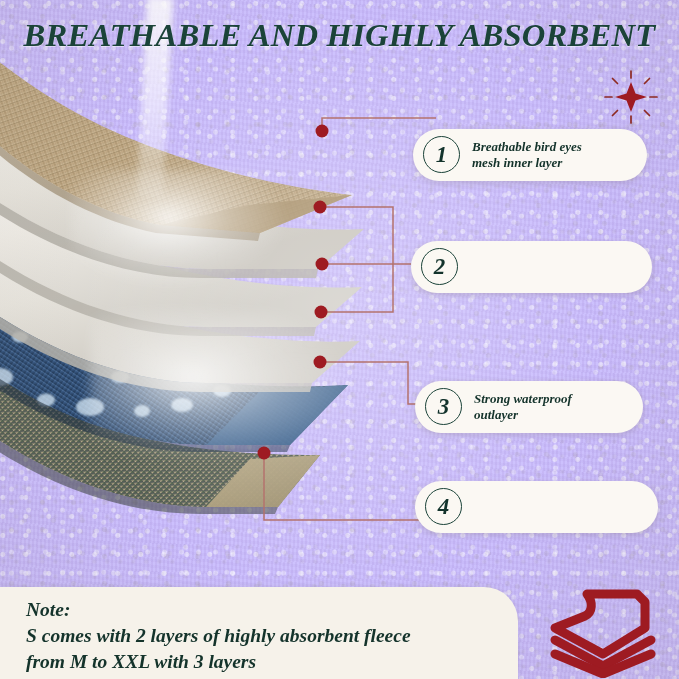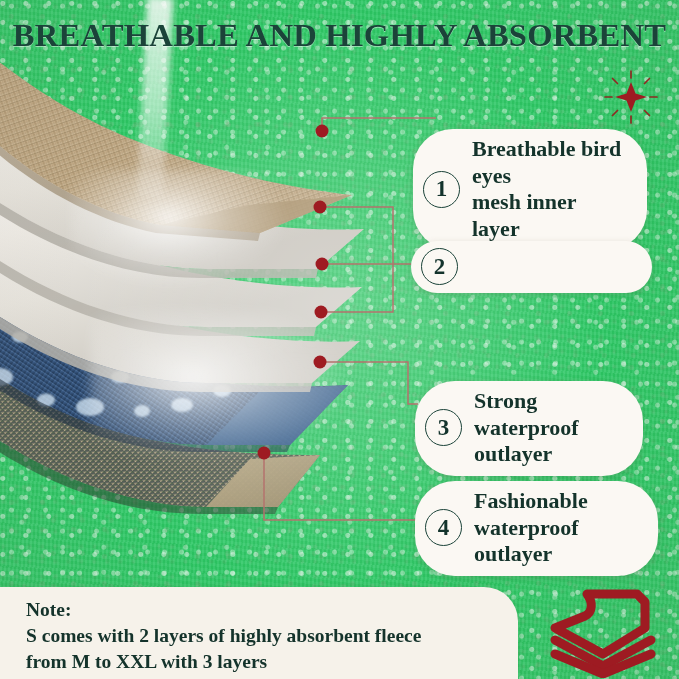--- a/index.html
+++ b/index.html
@@ -4,21 +4,22 @@
 <style>
   html,body{margin:0;padding:0;}
   body{
     width:679px;height:679px;
     font-family:"Liberation Serif", serif;
     background:#e6dfd2;
     overflow:hidden;
   }
   #stage{
     position:relative;width:679px;height:679px;overflow:hidden;
-    background:#22c55e;
+    background:#c4b5fd;
+    font-style:italic;
   }
   
   .tex{position:absolute;inset:0;pointer-events:none;}
   .tex.t1{
     background-image:
       radial-gradient(circle at 12% 18%, rgba(255,255,255,.55) 0 2px, transparent 3px),
       radial-gradient(circle at 37% 61%, rgba(160,148,128,.18) 0 2px, transparent 3px),
       radial-gradient(circle at 68% 29%, rgba(255,255,255,.45) 0 2px, transparent 3px),
       radial-gradient(circle at 84% 77%, rgba(160,148,128,.15) 0 2px, transparent 3px),
       radial-gradient(circle at 53% 89%, rgba(255,255,255,.4) 0 2px, transparent 3px),
@@ -91,21 +92,21 @@
     border:1.6px solid #1b4339;
     color:#13332c;
     font-family:"Liberation Serif", serif;
     font-weight:700;font-size:23px;
     display:flex;align-items:center;justify-content:center;
     margin-right:12px;
   }
   .ptext{
     font-family:"Liberation Serif", serif;
     font-weight:700;
-    font-size:22px;
+    font-size:13px;
     line-height:1.21;
     color:#14332b;
     white-space:pre-line;
   }
 
   
   .note{
     position:absolute;left:0;top:587px;width:518px;height:92px;
     background:#f6f2ea;
     border-top-right-radius:34px;
@@ -290,22 +291,20 @@
   </div>
 
   <div class="pill" style="left:415px;top:381px;width:200px;">
     <div class="num">3</div>
     <div class="ptext">Strong waterproof
 outlayer</div>
   </div>
 
   <div class="pill" style="left:415px;top:481px;width:215px;">
     <div class="num">4</div>
-    <div class="ptext">Fashionable waterproof
-outlayer</div>
   </div>
 
   <div class="note">
     <div class="note-inner">Note:
 S comes with 2 layers of highly absorbent fleece
 from M to XXL with 3 layers</div>
   </div>
 
   <div class="layers-icon">
     <svg width="124" height="96" viewBox="0 0 124 96">

